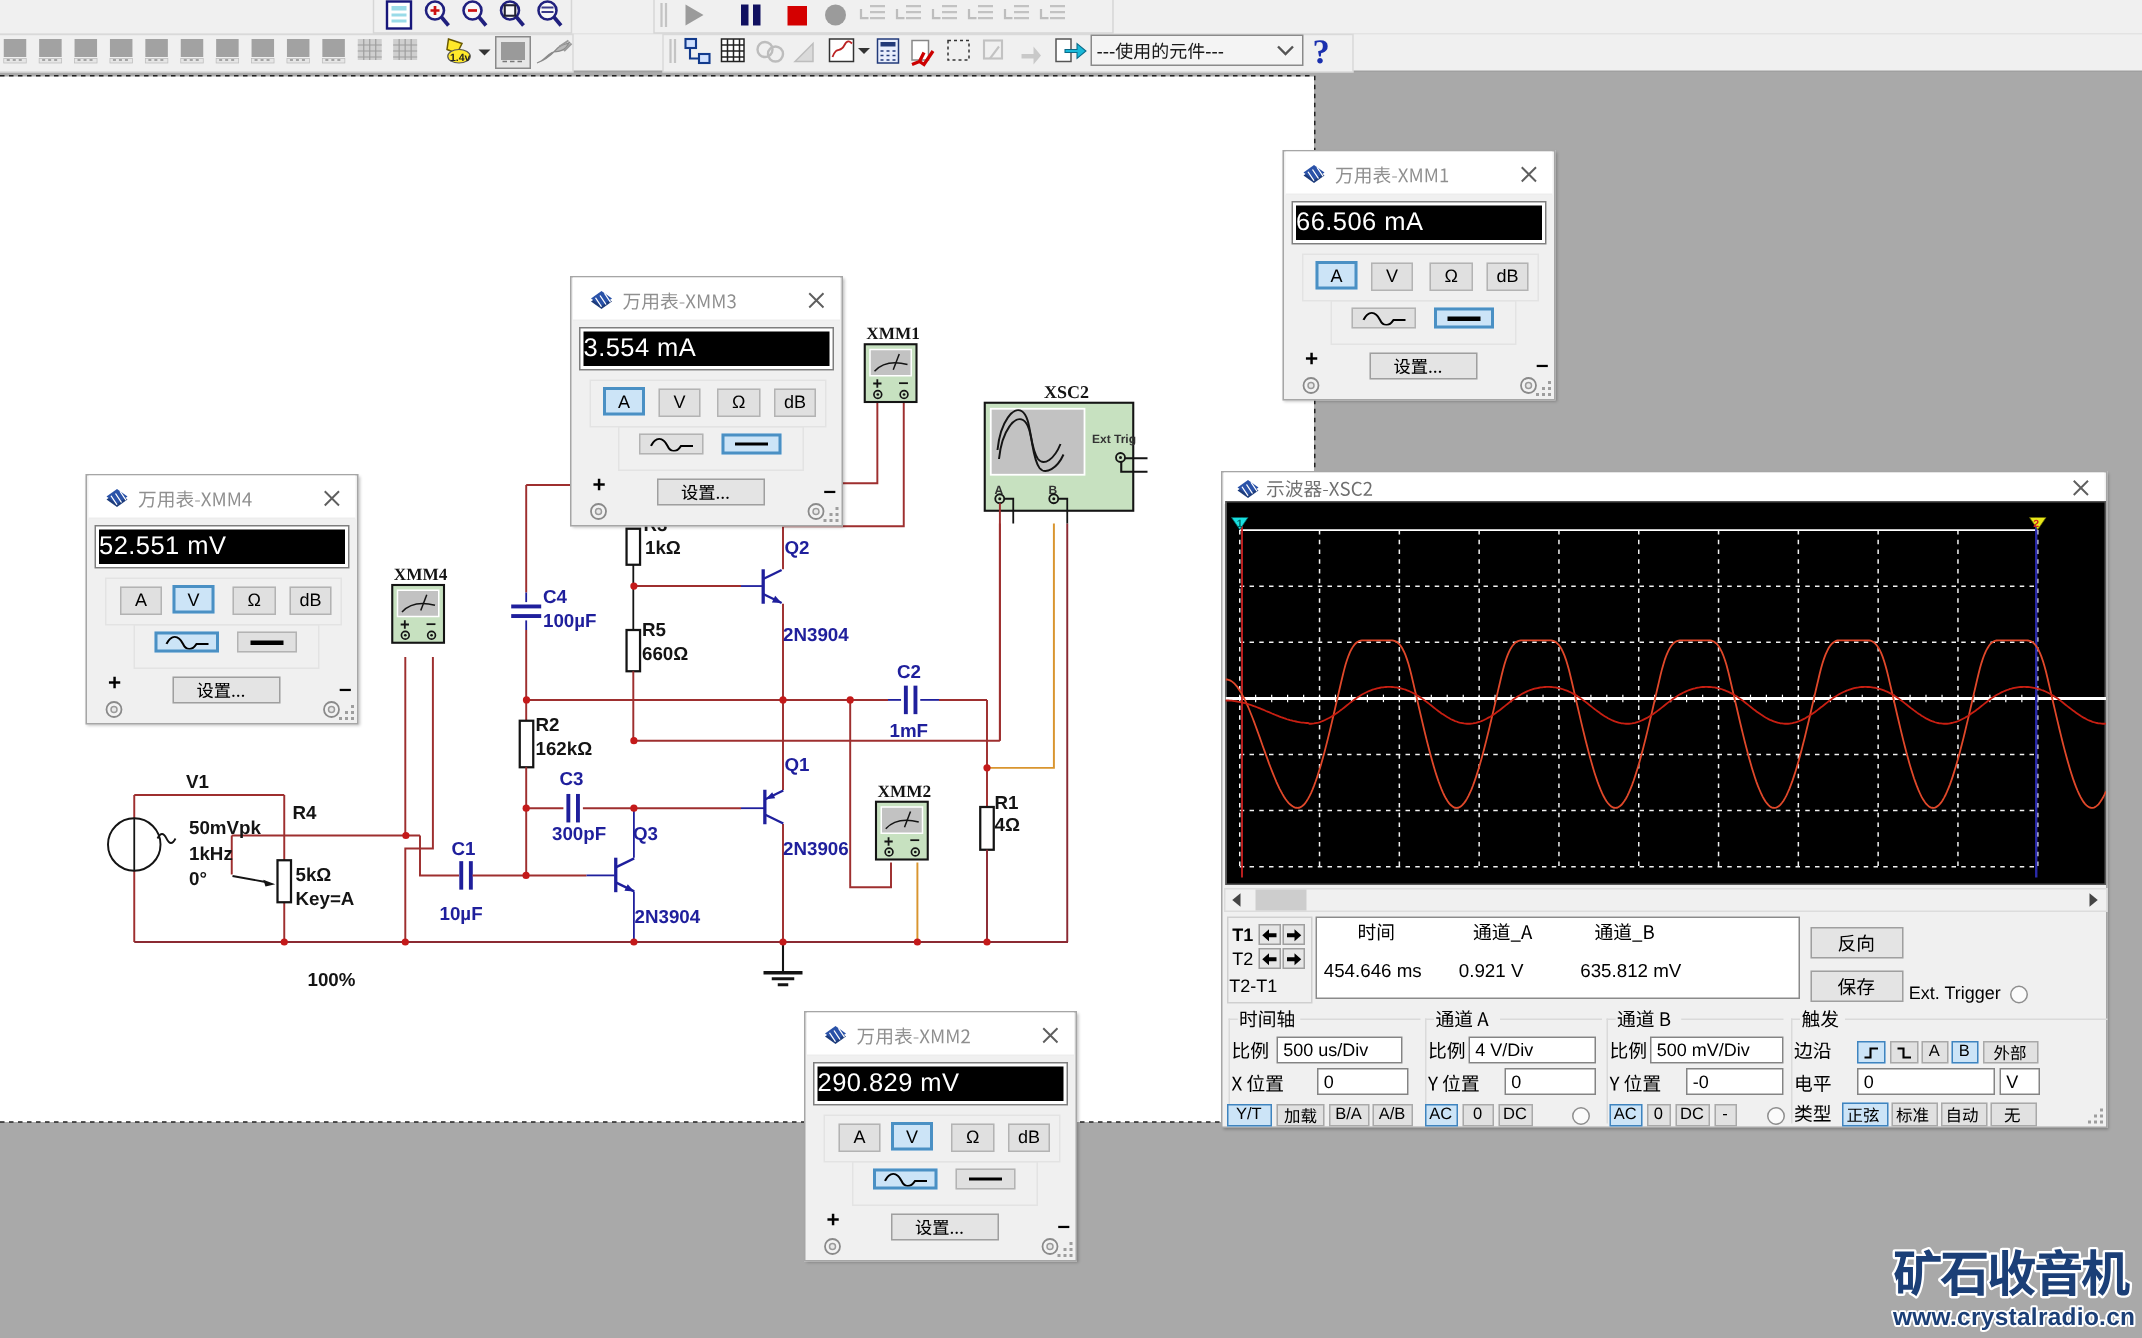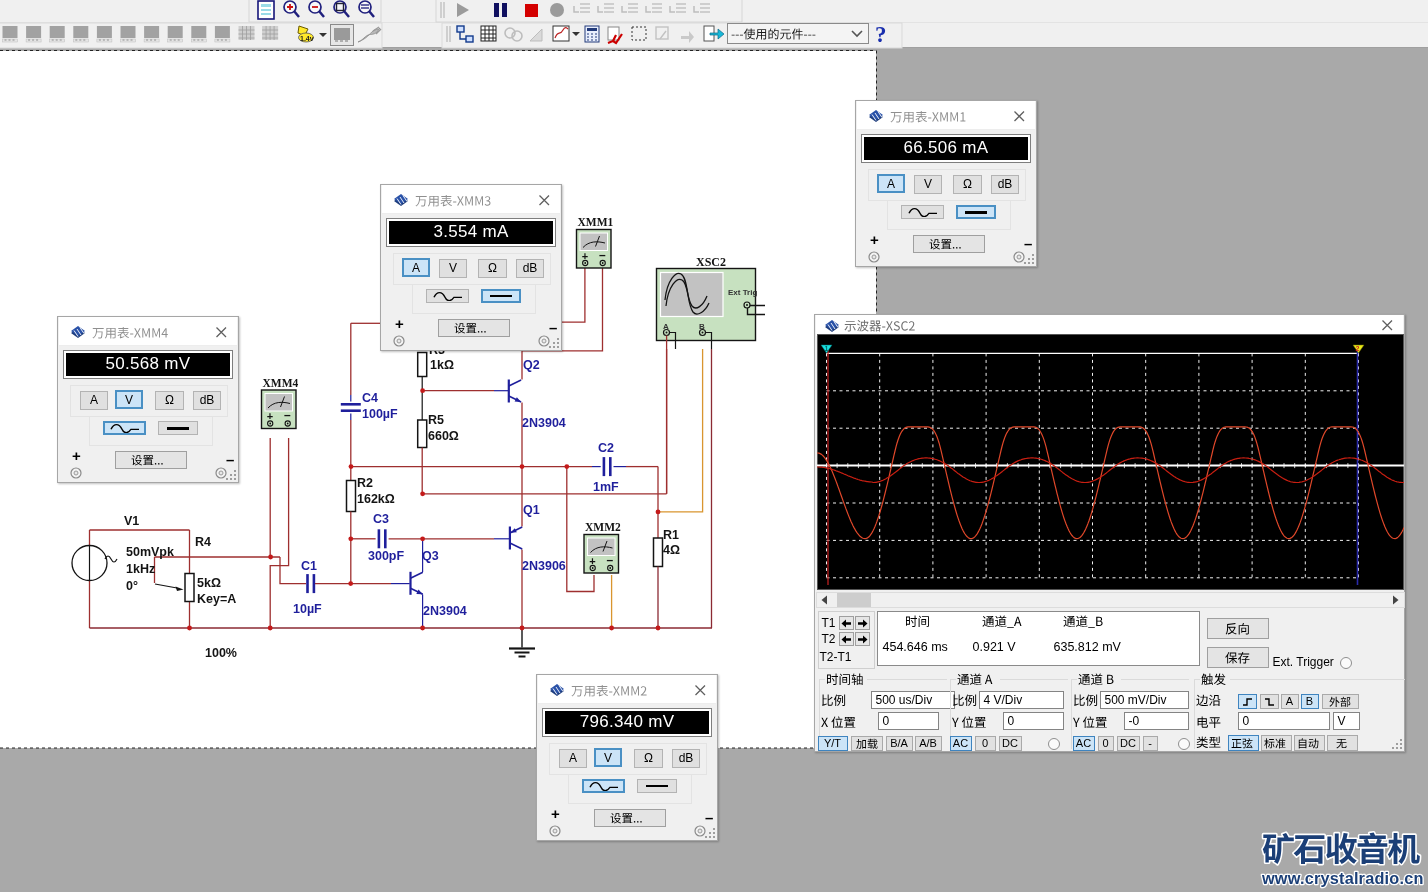--- a/index.html
+++ b/index.html
@@ -2,21 +2,21 @@
 <html><head><meta charset="utf-8">
 <style>
 html,body{margin:0;padding:0;width:1428px;height:892px;overflow:hidden;background:#a9a9a9;
 font-family:"Liberation Sans",sans-serif;}
 *{box-sizing:border-box;}
 .abs{position:absolute;}
 #root{position:relative;width:1428px;height:892px;}
 .win{position:absolute;background:#f0f0f0;border:1px solid #a6a6a6;box-shadow:1px 1px 2px rgba(0,0,0,0.25);}
 .tb{position:absolute;left:1px;top:0;right:1px;height:29px;background:#fff;}
 .disp{position:absolute;left:5px;top:33px;right:5px;height:29px;background:#fff;border:1px solid #7e7e7e;padding:2px;}
-.dispin{width:100%;height:100%;background:#000;color:#fff;font-size:17px;text-align:center;line-height:21px;letter-spacing:0.3px;}
+.dispin{width:100%;height:100%;background:#000;color:#fff;font-size:17px;text-align:left;line-height:21px;letter-spacing:0.3px;}
 .mbtn{position:absolute;background:#e0e0e0;border:1px solid #b3b3b3;text-align:center;color:#000;}
 .mbtn.sel{background:#cce4f7;border:2px solid #4a90c4;}
 .grp{position:absolute;border:1px solid #e3e3e3;}
 .term{position:absolute;width:12px;height:12px;}
 .ebox{position:absolute;background:#fff;border:1px solid #848484;font-size:12px;color:#000;padding-left:4px;line-height:16px;}
 .sbtn{position:absolute;background:#e1e1e1;border:1px solid #a9a9a9;font-size:11px;color:#000;text-align:center;}
 .sbtn.sel{background:#cce4f7;border:1px solid #3f84bf;}
 .radio{position:absolute;width:12px;height:12px;border-radius:50%;border:1px solid #8e8e8e;background:#fbfbfb;}
 .grip{position:absolute;right:1px;bottom:1px;width:13px;height:13px;}
 .grip i{position:absolute;width:2px;height:2px;background:#9e9e9e;}
@@ -373,21 +373,21 @@
         <path d="M2 7l7-5 7 5-7 5z" fill="#2a52a8"></path>
         <path d="M5 6.5l4 6M8 5l4 6M11 3.5l4 6" stroke="#fff" stroke-width="0.9"></path>
       </svg>
 <svg class="abs" style="left:34px;top:9px" width="110" height="15" viewBox="0 0 110 15">
 <path transform="translate(0.0,11.5)" d="M0.8 -9.6V-8.6H4.2C4.1 -5.4 3.9 -1.5 0.4 0.3C0.7 0.5 1.0 0.8 1.1 1.0C3.6 -0.4 4.5 -2.7 4.9 -5.2H9.6C9.4 -1.8 9.2 -0.5 8.8 -0.1C8.7 0.0 8.5 0.1 8.2 0.0C7.9 0.0 7.0 0.0 6.0 -0.1C6.2 0.2 6.4 0.6 6.4 0.9C7.2 0.9 8.1 0.9 8.6 0.9C9.1 0.9 9.4 0.8 9.7 0.5C10.1 -0.1 10.4 -1.6 10.6 -5.6C10.6 -5.8 10.6 -6.1 10.6 -6.1H5.0C5.1 -7.0 5.1 -7.8 5.1 -8.6H11.7V-9.6Z M14.4 -9.6V-5.1C14.4 -3.3 14.3 -1.1 12.9 0.5C13.1 0.6 13.5 0.9 13.6 1.1C14.6 0.0 15.0 -1.4 15.2 -2.8H18.3V0.9H19.3V-2.8H22.7V-0.3C22.7 -0.1 22.6 0.0 22.3 0.0C22.1 0.1 21.2 0.1 20.4 0.0C20.5 0.3 20.6 0.7 20.7 0.9C21.9 0.9 22.6 0.9 23.0 0.8C23.4 0.6 23.6 0.3 23.6 -0.3V-9.6ZM15.3 -8.7H18.3V-6.7H15.3ZM22.7 -8.7V-6.7H19.3V-8.7ZM15.3 -5.8H18.3V-3.7H15.3C15.3 -4.2 15.3 -4.7 15.3 -5.1ZM22.7 -5.8V-3.7H19.3V-5.8Z M28.1 1.0C28.4 0.8 28.9 0.6 32.4 -0.5C32.3 -0.7 32.3 -1.0 32.2 -1.3L29.2 -0.4V-3.1C29.9 -3.7 30.6 -4.2 31.1 -4.8C32.1 -2.2 33.9 -0.3 36.5 0.6C36.6 0.3 36.9 -0.0 37.1 -0.2C35.9 -0.6 34.8 -1.2 33.9 -2.0C34.7 -2.5 35.6 -3.2 36.4 -3.8L35.6 -4.3C35.0 -3.8 34.1 -3.1 33.4 -2.6C32.9 -3.2 32.4 -4.0 32.1 -4.8H36.7V-5.6H31.7V-6.7H35.7V-7.5H31.7V-8.6H36.3V-9.4H31.7V-10.5H30.8V-9.4H26.3V-8.6H30.8V-7.5H26.9V-6.7H30.8V-5.6H25.8V-4.8H30.0C28.8 -3.8 27.0 -2.8 25.4 -2.3C25.6 -2.1 25.9 -1.8 26.1 -1.5C26.8 -1.8 27.5 -2.1 28.2 -2.5V-0.7C28.2 -0.2 27.9 0.0 27.7 0.1C27.9 0.3 28.1 0.8 28.1 1.0Z M38.1 -3.1H41.3V-3.9H38.1Z M42.0 0.0H43.3L44.6 -2.5C44.8 -2.9 45.1 -3.4 45.3 -4.0H45.4C45.7 -3.4 45.9 -2.9 46.2 -2.5L47.5 0.0H48.8L46.1 -4.7L48.6 -9.2H47.4L46.2 -6.8C45.9 -6.4 45.8 -6.0 45.5 -5.5H45.5C45.2 -6.0 45.0 -6.4 44.8 -6.8L43.5 -9.2H42.2L44.7 -4.7Z M50.3 0.0H51.3V-5.1C51.3 -5.9 51.2 -7.0 51.1 -7.8H51.2L51.9 -5.7L53.7 -0.9H54.5L56.2 -5.7L56.9 -7.8H57.0C56.9 -7.0 56.8 -5.9 56.8 -5.1V0.0H57.9V-9.2H56.5L54.8 -4.3C54.5 -3.6 54.4 -3.0 54.1 -2.4H54.1C53.8 -3.0 53.6 -3.6 53.4 -4.3L51.6 -9.2H50.3Z M60.4 0.0H61.4V-5.1C61.4 -5.9 61.4 -7.0 61.3 -7.8H61.4L62.1 -5.7L63.8 -0.9H64.6L66.3 -5.7L67.1 -7.8H67.1C67.0 -7.0 67.0 -5.9 67.0 -5.1V0.0H68.0V-9.2H66.7L64.9 -4.3C64.7 -3.6 64.5 -3.0 64.3 -2.4H64.2C64.0 -3.0 63.8 -3.6 63.5 -4.3L61.8 -9.2H60.4Z M73.5 0.0H74.6V-2.5H75.8V-3.4H74.6V-9.2H73.4L69.5 -3.3V-2.5H73.5ZM73.5 -3.4H70.7L72.8 -6.6C73.1 -7.0 73.3 -7.5 73.6 -7.9H73.6C73.6 -7.5 73.5 -6.7 73.5 -6.2Z" fill="#8f8f8f"></path>
 </svg>
 <svg class="abs" style="left:157px;top:9px" width="13" height="13">
         <path d="M1.5 1.5L11 11M11 1.5L1.5 11" stroke="#5f5f5f" stroke-width="1.3"></path>
       </svg>
 <div class="disp">
-        <div class="dispin">50.568 mV</div>
+        <div class="dispin">52.551 mV</div>
       </div>
 <div class="grp" style="left:12px;top:68px;width:158px;height:32px;"></div>
 <div class="grp" style="left:31px;top:99px;width:124px;height:30px;"></div>
 <div class="mbtn" style="left:22px;top:74px;width:28px;height:19px;font-size:12px;line-height:17px;">A</div>
 <div class="mbtn sel" style="left:57px;top:73px;width:28px;height:19px;font-size:12px;line-height:17px;">V</div>
 <div class="mbtn" style="left:97px;top:74px;width:29px;height:19px;font-size:12px;line-height:17px;">Ω</div>
 <div class="mbtn" style="left:135px;top:74px;width:28px;height:19px;font-size:12px;line-height:17px;">dB</div>
 <div class="mbtn sel" style="left:45px;top:104px;width:43px;height:14px;"></div>
 <svg class="abs" style="left:52px;top:106px" width="30" height="10" viewBox="0 0 30 10">
         <path d="M1 7c3-7 8-7 11 0 2 5 6 5 9 0h8" stroke="#000" stroke-width="1.4" fill="none" transform="scale(1,0.9)"></path>
@@ -526,21 +526,21 @@
         <path d="M2 7l7-5 7 5-7 5z" fill="#2a52a8"></path>
         <path d="M5 6.5l4 6M8 5l4 6M11 3.5l4 6" stroke="#fff" stroke-width="0.9"></path>
       </svg>
 <svg class="abs" style="left:34px;top:9px" width="110" height="15" viewBox="0 0 110 15">
 <path transform="translate(0.0,11.5)" d="M0.8 -9.6V-8.6H4.2C4.1 -5.4 3.9 -1.5 0.4 0.3C0.7 0.5 1.0 0.8 1.1 1.0C3.6 -0.4 4.5 -2.7 4.9 -5.2H9.6C9.4 -1.8 9.2 -0.5 8.8 -0.1C8.7 0.0 8.5 0.1 8.2 0.0C7.9 0.0 7.0 0.0 6.0 -0.1C6.2 0.2 6.4 0.6 6.4 0.9C7.2 0.9 8.1 0.9 8.6 0.9C9.1 0.9 9.4 0.8 9.7 0.5C10.1 -0.1 10.4 -1.6 10.6 -5.6C10.6 -5.8 10.6 -6.1 10.6 -6.1H5.0C5.1 -7.0 5.1 -7.8 5.1 -8.6H11.7V-9.6Z M14.4 -9.6V-5.1C14.4 -3.3 14.3 -1.1 12.9 0.5C13.1 0.6 13.5 0.9 13.6 1.1C14.6 0.0 15.0 -1.4 15.2 -2.8H18.3V0.9H19.3V-2.8H22.7V-0.3C22.7 -0.1 22.6 0.0 22.3 0.0C22.1 0.1 21.2 0.1 20.4 0.0C20.5 0.3 20.6 0.7 20.7 0.9C21.9 0.9 22.6 0.9 23.0 0.8C23.4 0.6 23.6 0.3 23.6 -0.3V-9.6ZM15.3 -8.7H18.3V-6.7H15.3ZM22.7 -8.7V-6.7H19.3V-8.7ZM15.3 -5.8H18.3V-3.7H15.3C15.3 -4.2 15.3 -4.7 15.3 -5.1ZM22.7 -5.8V-3.7H19.3V-5.8Z M28.1 1.0C28.4 0.8 28.9 0.6 32.4 -0.5C32.3 -0.7 32.3 -1.0 32.2 -1.3L29.2 -0.4V-3.1C29.9 -3.7 30.6 -4.2 31.1 -4.8C32.1 -2.2 33.9 -0.3 36.5 0.6C36.6 0.3 36.9 -0.0 37.1 -0.2C35.9 -0.6 34.8 -1.2 33.9 -2.0C34.7 -2.5 35.6 -3.2 36.4 -3.8L35.6 -4.3C35.0 -3.8 34.1 -3.1 33.4 -2.6C32.9 -3.2 32.4 -4.0 32.1 -4.8H36.7V-5.6H31.7V-6.7H35.7V-7.5H31.7V-8.6H36.3V-9.4H31.7V-10.5H30.8V-9.4H26.3V-8.6H30.8V-7.5H26.9V-6.7H30.8V-5.6H25.8V-4.8H30.0C28.8 -3.8 27.0 -2.8 25.4 -2.3C25.6 -2.1 25.9 -1.8 26.1 -1.5C26.8 -1.8 27.5 -2.1 28.2 -2.5V-0.7C28.2 -0.2 27.9 0.0 27.7 0.1C27.9 0.3 28.1 0.8 28.1 1.0Z M38.1 -3.1H41.3V-3.9H38.1Z M42.0 0.0H43.3L44.6 -2.5C44.8 -2.9 45.1 -3.4 45.3 -4.0H45.4C45.7 -3.4 45.9 -2.9 46.2 -2.5L47.5 0.0H48.8L46.1 -4.7L48.6 -9.2H47.4L46.2 -6.8C45.9 -6.4 45.8 -6.0 45.5 -5.5H45.5C45.2 -6.0 45.0 -6.4 44.8 -6.8L43.5 -9.2H42.2L44.7 -4.7Z M50.3 0.0H51.3V-5.1C51.3 -5.9 51.2 -7.0 51.1 -7.8H51.2L51.9 -5.7L53.7 -0.9H54.5L56.2 -5.7L56.9 -7.8H57.0C56.9 -7.0 56.8 -5.9 56.8 -5.1V0.0H57.9V-9.2H56.5L54.8 -4.3C54.5 -3.6 54.4 -3.0 54.1 -2.4H54.1C53.8 -3.0 53.6 -3.6 53.4 -4.3L51.6 -9.2H50.3Z M60.4 0.0H61.4V-5.1C61.4 -5.9 61.4 -7.0 61.3 -7.8H61.4L62.1 -5.7L63.8 -0.9H64.6L66.3 -5.7L67.1 -7.8H67.1C67.0 -7.0 67.0 -5.9 67.0 -5.1V0.0H68.0V-9.2H66.7L64.9 -4.3C64.7 -3.6 64.5 -3.0 64.3 -2.4H64.2C64.0 -3.0 63.8 -3.6 63.5 -4.3L61.8 -9.2H60.4Z M69.8 0.0H75.6V-1.0H73.1C72.6 -1.0 72.0 -0.9 71.6 -0.9C73.7 -2.9 75.2 -4.8 75.2 -6.6C75.2 -8.3 74.1 -9.3 72.5 -9.3C71.3 -9.3 70.5 -8.8 69.8 -8.0L70.5 -7.3C71.0 -8.0 71.6 -8.4 72.4 -8.4C73.5 -8.4 74.0 -7.6 74.0 -6.6C74.0 -5.0 72.7 -3.2 69.8 -0.7Z" fill="#8f8f8f"></path>
 </svg>
 <svg class="abs" style="left:157px;top:9px" width="13" height="13">
         <path d="M1.5 1.5L11 11M11 1.5L1.5 11" stroke="#5f5f5f" stroke-width="1.3"></path>
       </svg>
 <div class="disp">
-        <div class="dispin">796.340 mV</div>
+        <div class="dispin">290.829 mV</div>
       </div>
 <div class="grp" style="left:12px;top:68px;width:158px;height:32px;"></div>
 <div class="grp" style="left:31px;top:99px;width:124px;height:30px;"></div>
 <div class="mbtn" style="left:22px;top:74px;width:28px;height:19px;font-size:12px;line-height:17px;">A</div>
 <div class="mbtn sel" style="left:57px;top:73px;width:28px;height:19px;font-size:12px;line-height:17px;">V</div>
 <div class="mbtn" style="left:97px;top:74px;width:29px;height:19px;font-size:12px;line-height:17px;">Ω</div>
 <div class="mbtn" style="left:135px;top:74px;width:28px;height:19px;font-size:12px;line-height:17px;">dB</div>
 <div class="mbtn sel" style="left:45px;top:104px;width:43px;height:14px;"></div>
 <svg class="abs" style="left:52px;top:106px" width="30" height="10" viewBox="0 0 30 10">
         <path d="M1 7c3-7 8-7 11 0 2 5 6 5 9 0h8" stroke="#000" stroke-width="1.4" fill="none" transform="scale(1,0.9)"></path>
@@ -665,21 +665,21 @@
 </svg>
 <div class="abs" style="left:1px;top:277px;width:589px;height:16px;background:#f0f0f0;border:1px solid #dcdcdc;"></div>
 <svg class="abs" style="left:5px;top:280px" width="8" height="10">
         <path d="M7 0.5L1.5 5 7 9.5z" fill="#444"></path>
       </svg>
 <div class="abs" style="left:22px;top:278px;width:34px;height:14px;background:#cdcdcd;"></div>
 <svg class="abs" style="left:577px;top:280px" width="8" height="10">
         <path d="M1 0.5L6.5 5 1 9.5z" fill="#444"></path>
       </svg>
 <div class="abs" style="left:3px;top:296px;width:57px;height:58px;border:1px solid #cfcfcf;background:#f0f0f0;"></div>
-<div class="abs" style="left:7px;top:301px;font-size:12px;">T1</div>
+<div class="abs" style="left:7px;top:301px;font-size:12px;font-weight:bold;">T1</div>
 <div class="abs" style="left:7px;top:317px;font-size:12px;">T2</div>
 <div class="abs" style="left:5px;top:335px;font-size:12px;">T2-T1</div>
 <div class="abs" style="left:24px;top:301px;width:15px;height:14px;background:#e6e6e6;border:1px solid #9f9f9f;"></div>
 <svg class="abs" style="left:26px;top:304px" width="11" height="9">
         <path d="M10 3.2H5V0.5L0.5 4.5 5 8.5V5.8h5z" fill="#000"></path>
       </svg>
 <div class="abs" style="left:40px;top:301px;width:15px;height:14px;background:#e6e6e6;border:1px solid #9f9f9f;"></div>
 <svg class="abs" style="left:42px;top:304px" width="11" height="9">
         <path d="M1 3.2h5V0.5l4.5 4-4.5 4V5.8H1z" fill="#000"></path>
       </svg>
@@ -712,21 +712,21 @@
 <div class="radio" style="left:525px;top:342px;"></div>
 <div class="abs" style="left:4px;top:364px;width:128px;height:70px;border:1px solid #dadada;border-bottom:none;border-right:none;"></div>
 <svg class="abs" style="left:10px;top:357px" width="42" height="15" viewBox="0 0 42 15">
         <rect width="42" height="15" fill="#f0f0f0"></rect>
 <path transform="translate(1.0,12.0)" d="M5.9 -5.7C6.6 -4.7 7.4 -3.4 7.8 -2.6L8.7 -3.1C8.2 -3.8 7.4 -5.1 6.7 -6.1ZM4.0 -5.0V-2.2H1.9V-5.0ZM4.0 -5.9H1.9V-8.6H4.0ZM1.0 -9.5V-0.3H1.9V-1.3H4.9V-9.5ZM9.6 -10.4V-8.0H5.5V-7.1H9.6V-0.4C9.6 -0.2 9.5 -0.1 9.2 -0.1C8.9 -0.1 8.0 -0.1 7.0 -0.1C7.2 0.2 7.3 0.6 7.4 0.9C8.6 0.9 9.4 0.9 9.9 0.7C10.3 0.6 10.5 0.3 10.5 -0.4V-7.1H12.0V-8.0H10.5V-10.4Z M13.6 -7.7V1.0H14.6V-7.7ZM13.8 -9.9C14.4 -9.3 15.1 -8.6 15.3 -8.1L16.1 -8.6C15.8 -9.1 15.1 -9.8 14.6 -10.3ZM17.2 -3.7H20.2V-2.0H17.2ZM17.2 -6.1H20.2V-4.5H17.2ZM16.4 -6.9V-1.2H21.1V-6.9ZM16.9 -9.8V-8.9H23.0V-0.1C23.0 0.0 22.9 0.1 22.7 0.1C22.6 0.1 22.1 0.1 21.5 0.1C21.7 0.3 21.8 0.7 21.8 0.9C22.6 0.9 23.1 0.9 23.5 0.8C23.8 0.6 23.9 0.4 23.9 -0.1V-9.8Z M31.6 -3.5H33.3V-0.6H31.6ZM31.6 -4.3V-7.0H33.3V-4.3ZM35.8 -3.5V-0.6H34.1V-3.5ZM35.8 -4.3H34.1V-7.0H35.8ZM33.2 -10.5V-7.8H30.8V1.0H31.6V0.3H35.8V0.9H36.6V-7.8H34.2V-10.5ZM26.1 -4.2C26.2 -4.2 26.5 -4.3 27.0 -4.3H28.2V-2.5L25.6 -2.1L25.8 -1.2L28.2 -1.7V0.9H29.0V-1.8L30.3 -2.1L30.3 -2.9L29.0 -2.7V-4.3H30.2V-5.2H29.0V-7.1H28.2V-5.2H26.9C27.2 -6.1 27.6 -7.1 27.9 -8.2H30.2V-9.1H28.1C28.2 -9.5 28.3 -9.9 28.4 -10.3L27.5 -10.5C27.4 -10.0 27.3 -9.5 27.2 -9.1H25.6V-8.2H27.0C26.8 -7.2 26.5 -6.3 26.4 -6.0C26.1 -5.4 26.0 -5.0 25.8 -5.0C25.9 -4.8 26.0 -4.3 26.1 -4.2Z" fill="#000"></path>
 </svg>
 <svg class="abs" style="left:6px;top:378px" width="120" height="40" viewBox="0 0 120 40">
 <path transform="translate(0.0,12.0)" d="M1.6 0.9C1.9 0.7 2.3 0.5 5.7 -0.6C5.7 -0.9 5.7 -1.3 5.7 -1.6L2.6 -0.6V-5.7H5.7V-6.6H2.6V-10.4H1.6V-0.9C1.6 -0.3 1.3 -0.0 1.1 0.1C1.3 0.3 1.5 0.7 1.6 0.9ZM6.7 -10.4V-1.1C6.7 0.3 7.0 0.7 8.2 0.7C8.5 0.7 9.9 0.7 10.1 0.7C11.4 0.7 11.7 -0.2 11.8 -2.7C11.5 -2.8 11.1 -2.9 10.9 -3.1C10.8 -0.8 10.7 -0.2 10.1 -0.2C9.8 -0.2 8.6 -0.2 8.3 -0.2C7.8 -0.2 7.6 -0.4 7.6 -1.1V-4.7C9.0 -5.5 10.5 -6.5 11.6 -7.4L10.8 -8.2C10.1 -7.4 8.8 -6.5 7.6 -5.7V-10.4Z M21.1 -9.1V-2.1H22.0V-9.1ZM23.2 -10.4V-0.3C23.2 -0.1 23.1 -0.0 22.9 0.0C22.7 0.0 22.0 0.0 21.3 -0.0C21.4 0.2 21.5 0.7 21.6 0.9C22.5 0.9 23.2 0.9 23.5 0.7C23.9 0.6 24.1 0.3 24.1 -0.3V-10.4ZM17.0 -3.6C17.4 -3.3 17.9 -2.9 18.3 -2.5C17.7 -1.2 17.0 -0.3 16.1 0.3C16.3 0.5 16.5 0.8 16.7 1.0C18.6 -0.3 19.9 -2.9 20.3 -6.9L19.8 -7.1L19.6 -7.0H18.0C18.2 -7.7 18.3 -8.3 18.4 -8.9H20.6V-9.8H16.2V-8.9H17.5C17.2 -6.9 16.5 -5.1 15.6 -3.8C15.8 -3.7 16.2 -3.4 16.4 -3.2C16.9 -4.0 17.4 -5.0 17.7 -6.2H19.4C19.2 -5.1 19.0 -4.2 18.7 -3.4C18.3 -3.7 17.9 -4.0 17.5 -4.3ZM15.2 -10.5C14.7 -8.7 13.9 -6.9 12.9 -5.7C13.1 -5.4 13.3 -4.9 13.4 -4.7C13.7 -5.1 14.0 -5.6 14.3 -6.0V1.0H15.2V-7.8C15.5 -8.6 15.8 -9.4 16.0 -10.2Z" fill="#000"></path>
 <path transform="translate(0.0,34.0)" d="M0.2 0.0H1.4L2.8 -2.5C3.0 -2.9 3.2 -3.4 3.5 -4.0H3.5C3.8 -3.4 4.1 -2.9 4.3 -2.5L5.7 0.0H7.0L4.3 -4.7L6.8 -9.2H5.6L4.3 -6.8C4.1 -6.4 3.9 -6.0 3.7 -5.5H3.6C3.3 -6.0 3.2 -6.4 2.9 -6.8L1.7 -9.2H0.4L2.9 -4.7Z M14.6 -8.2V-7.3H21.4V-8.2ZM15.4 -6.4C15.8 -4.6 16.1 -2.3 16.2 -1.0L17.2 -1.3C17.1 -2.6 16.7 -4.8 16.2 -6.6ZM17.1 -10.4C17.3 -9.7 17.6 -8.9 17.7 -8.4L18.6 -8.6C18.5 -9.2 18.2 -10.0 18.0 -10.6ZM14.0 -0.4V0.5H21.9V-0.4H19.3C19.8 -2.1 20.3 -4.6 20.6 -6.5L19.6 -6.7C19.4 -4.8 18.9 -2.1 18.4 -0.4ZM13.5 -10.5C12.8 -8.6 11.7 -6.7 10.4 -5.5C10.6 -5.2 10.9 -4.8 11.0 -4.5C11.4 -5.0 11.8 -5.5 12.2 -6.1V1.0H13.2V-7.5C13.6 -8.4 14.1 -9.3 14.4 -10.2Z M30.6 -9.3H32.7V-8.2H30.6ZM27.7 -9.3H29.7V-8.2H27.7ZM24.8 -9.3H26.8V-8.2H24.8ZM24.8 -5.3V-0.1H23.2V0.6H34.3V-0.1H32.6V-5.3H28.6L28.8 -6.1H34.0V-6.8H29.0L29.1 -7.5H33.6V-10.0H23.9V-7.5H28.1L28.0 -6.8H23.3V-6.1H27.9L27.8 -5.3ZM25.7 -0.1V-0.9H31.6V-0.1ZM25.7 -3.4H31.6V-2.7H25.7ZM25.7 -4.0V-4.7H31.6V-4.0ZM25.7 -2.1H31.6V-1.4H25.7Z" fill="#000"></path>
 </svg>
-<div class="ebox" style="left:56px;top:376px;width:84px;height:18px;">500 us/Div</div>
+<div class="ebox" style="left:36px;top:376px;width:84px;height:18px;">500 us/Div</div>
 <div class="ebox" style="left:63px;top:397px;width:61px;height:18px;">0</div>
 <div class="sbtn sel" style="left:3px;top:421px;width:30px;height:15px;line-height:13px;text-align:center;">Y/T</div>
 <div class="sbtn" style="left:36px;top:421px;width:32px;height:15px;"></div>
 <svg class="abs" style="left:41px;top:423px" width="24" height="12" viewBox="0 0 24 12">
 <path transform="translate(0.0,10.0)" d="M6.3 -7.9V0.7H7.1V-0.1H9.2V0.6H10.0V-7.9ZM7.1 -0.9V-7.1H9.2V-0.9ZM2.1 -9.1 2.1 -7.1H0.6V-6.3H2.1C2.0 -3.6 1.7 -1.1 0.3 0.3C0.5 0.5 0.8 0.7 0.9 0.9C2.4 -0.7 2.8 -3.4 2.9 -6.3H4.6C4.5 -2.1 4.4 -0.6 4.2 -0.3C4.1 -0.1 4.0 -0.1 3.8 -0.1C3.6 -0.1 3.1 -0.1 2.6 -0.2C2.8 0.1 2.8 0.4 2.8 0.7C3.3 0.7 3.8 0.7 4.2 0.7C4.5 0.6 4.7 0.5 4.9 0.2C5.2 -0.2 5.3 -1.8 5.4 -6.7C5.4 -6.9 5.4 -7.1 5.4 -7.1H2.9L3.0 -9.1Z M19.1 -8.6C19.6 -8.2 20.2 -7.6 20.4 -7.2L21.1 -7.6C20.8 -8.0 20.2 -8.6 19.7 -9.0ZM20.2 -5.5C19.9 -4.5 19.5 -3.5 19.0 -2.5C18.8 -3.5 18.7 -4.7 18.6 -6.1H21.5V-6.8H18.5C18.5 -7.5 18.5 -8.4 18.5 -9.2H17.7C17.7 -8.4 17.7 -7.5 17.8 -6.8H15.0V-7.7H17.0V-8.4H15.0V-9.3H14.3V-8.4H12.2V-7.7H14.3V-6.8H11.6V-6.1H17.8C17.9 -4.3 18.1 -2.8 18.4 -1.6C17.9 -0.8 17.3 -0.2 16.6 0.3C16.8 0.5 17.0 0.7 17.2 0.9C17.7 0.5 18.3 -0.1 18.7 -0.7C19.2 0.2 19.7 0.8 20.4 0.8C21.2 0.8 21.5 0.3 21.6 -1.4C21.4 -1.4 21.1 -1.6 20.9 -1.8C20.9 -0.5 20.8 -0.0 20.5 -0.0C20.0 -0.0 19.6 -0.5 19.3 -1.5C20.0 -2.6 20.6 -3.9 21.0 -5.3ZM11.7 -1.0 11.8 -0.2 14.7 -0.5V0.8H15.4V-0.6L17.4 -0.8V-1.5L15.4 -1.3V-2.4H17.2V-3.1H15.4V-4.0H14.7V-3.1H13.1C13.4 -3.4 13.6 -3.8 13.8 -4.3H17.4V-5.0H14.2C14.3 -5.3 14.4 -5.6 14.5 -5.8L13.7 -6.1C13.6 -5.7 13.5 -5.3 13.3 -5.0H11.8V-4.3H13.0C12.8 -3.9 12.7 -3.6 12.6 -3.5C12.4 -3.2 12.2 -3.0 12.1 -3.0C12.2 -2.8 12.3 -2.4 12.3 -2.2C12.4 -2.3 12.8 -2.4 13.2 -2.4H14.7V-1.3Z" fill="#000"></path>
 </svg>
 <div class="sbtn" style="left:71px;top:421px;width:27px;height:15px;line-height:13px;">B/A</div>
 <div class="sbtn" style="left:100px;top:421px;width:27px;height:15px;line-height:13px;">A/B</div>
 <div class="abs" style="left:135px;top:364px;width:118px;height:70px;border:1px solid #dadada;border-bottom:none;border-right:none;"></div>
 <svg class="abs" style="left:141px;top:357px" width="44" height="15" viewBox="0 0 44 15">

